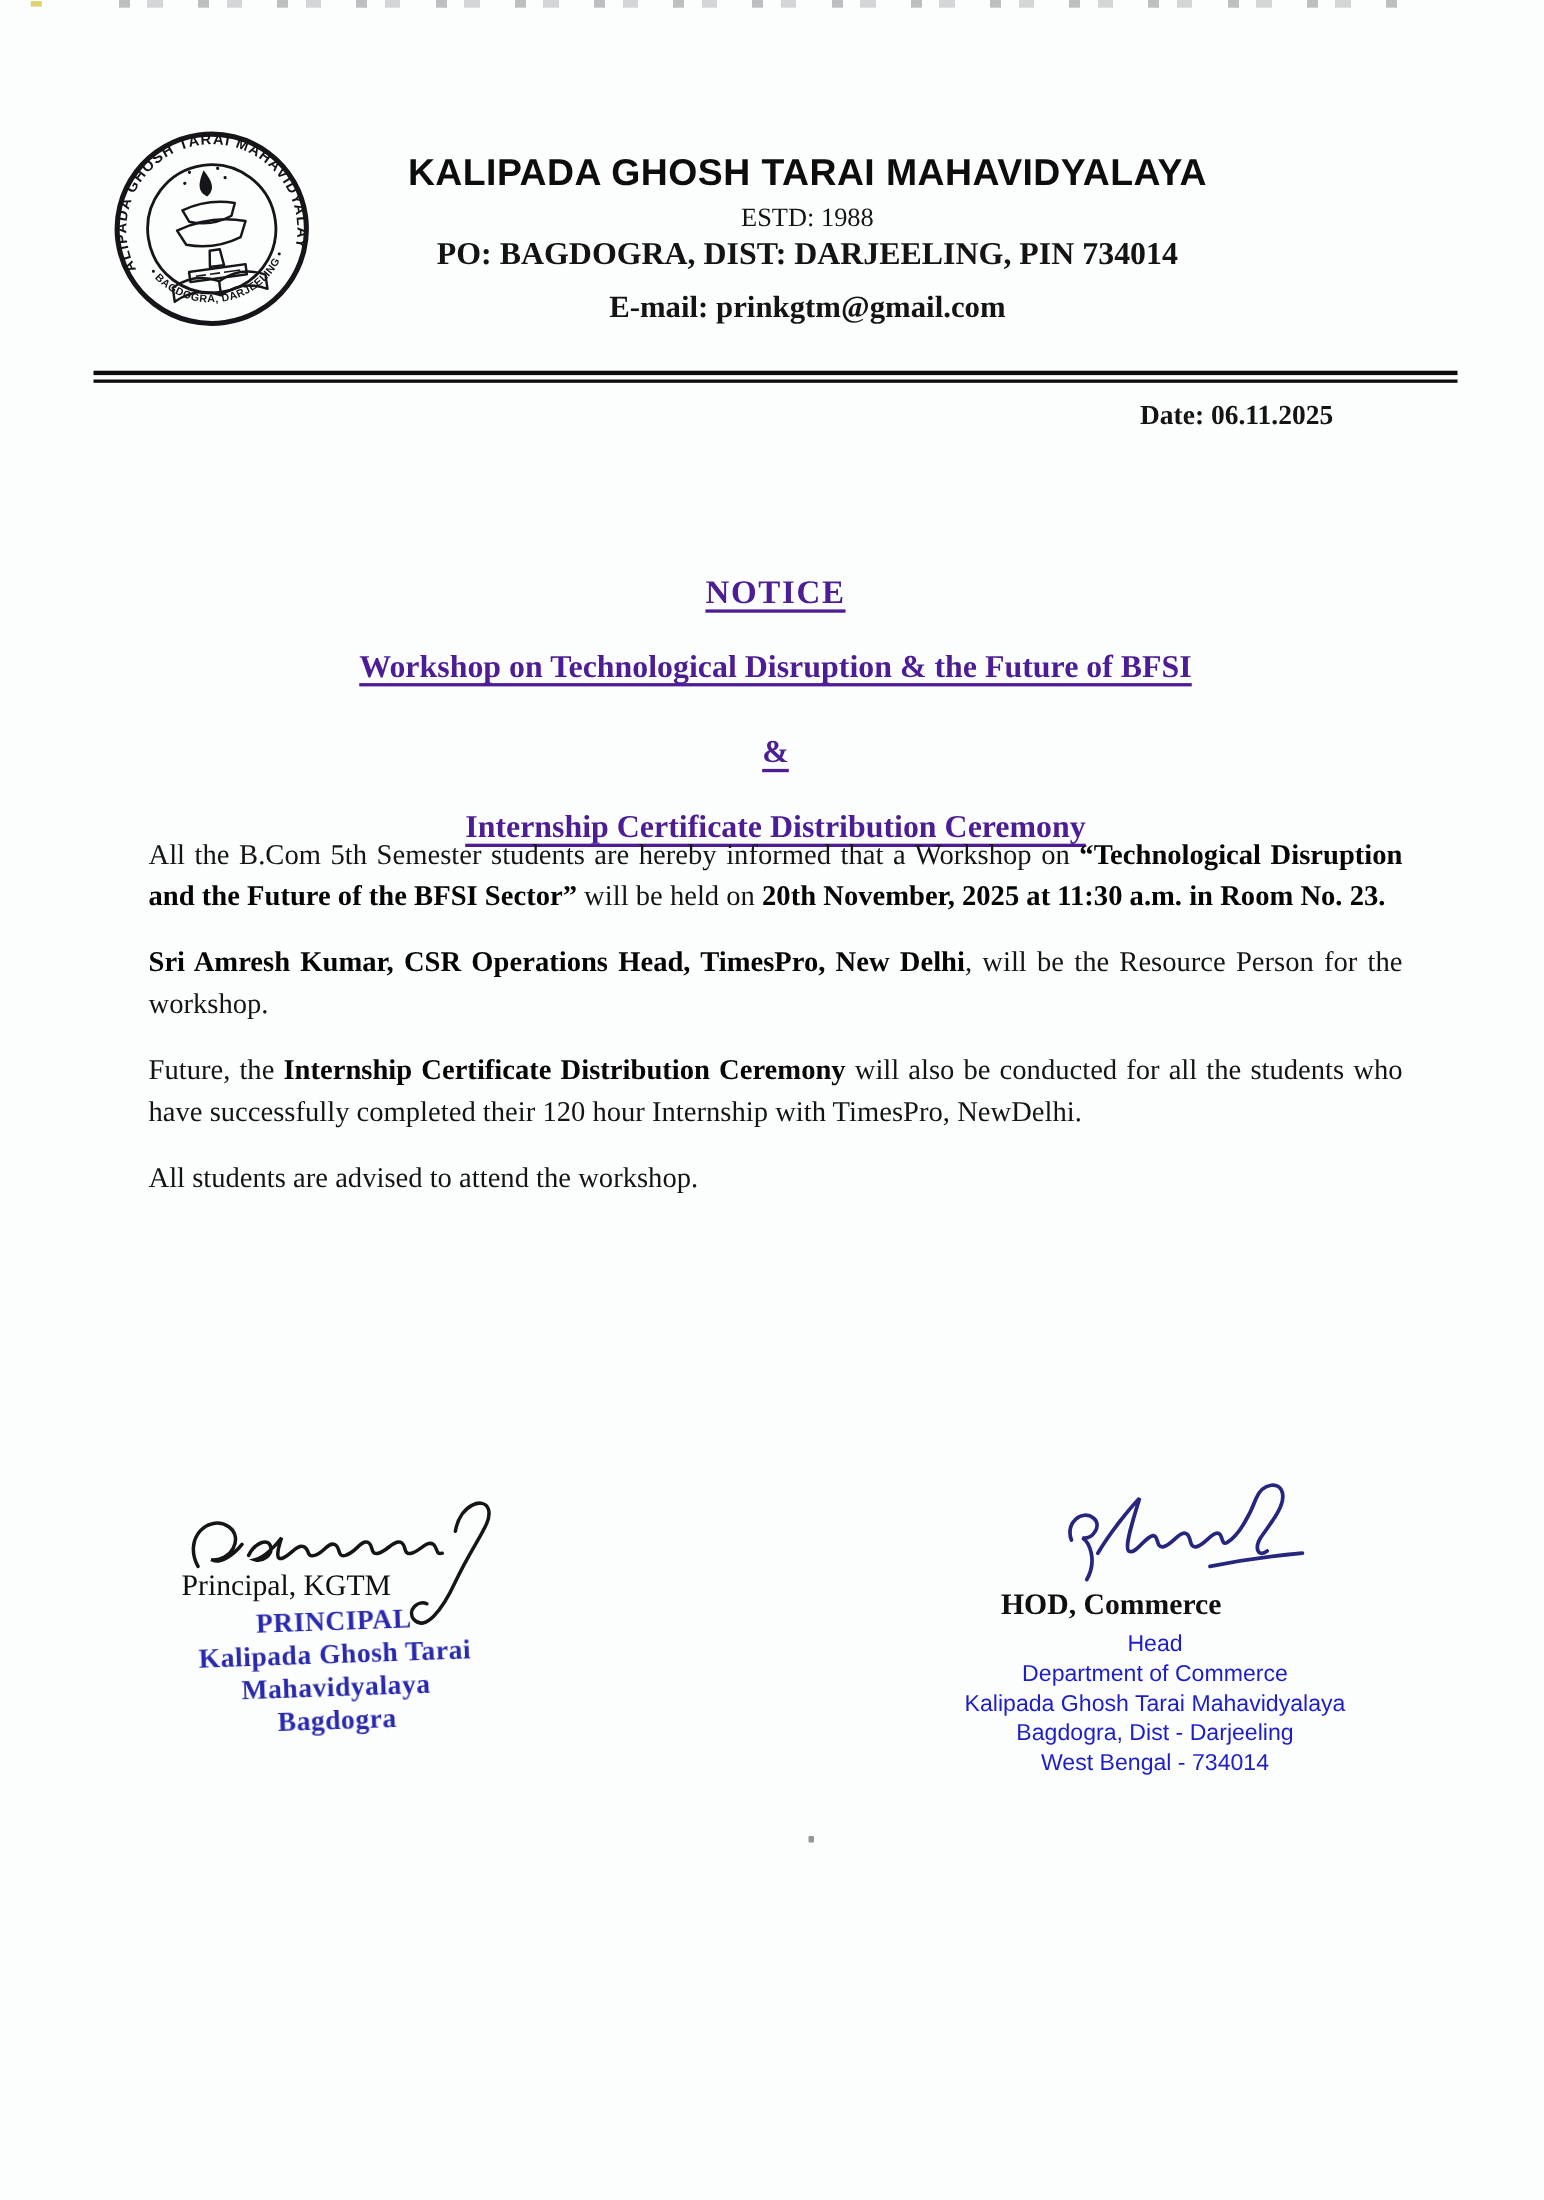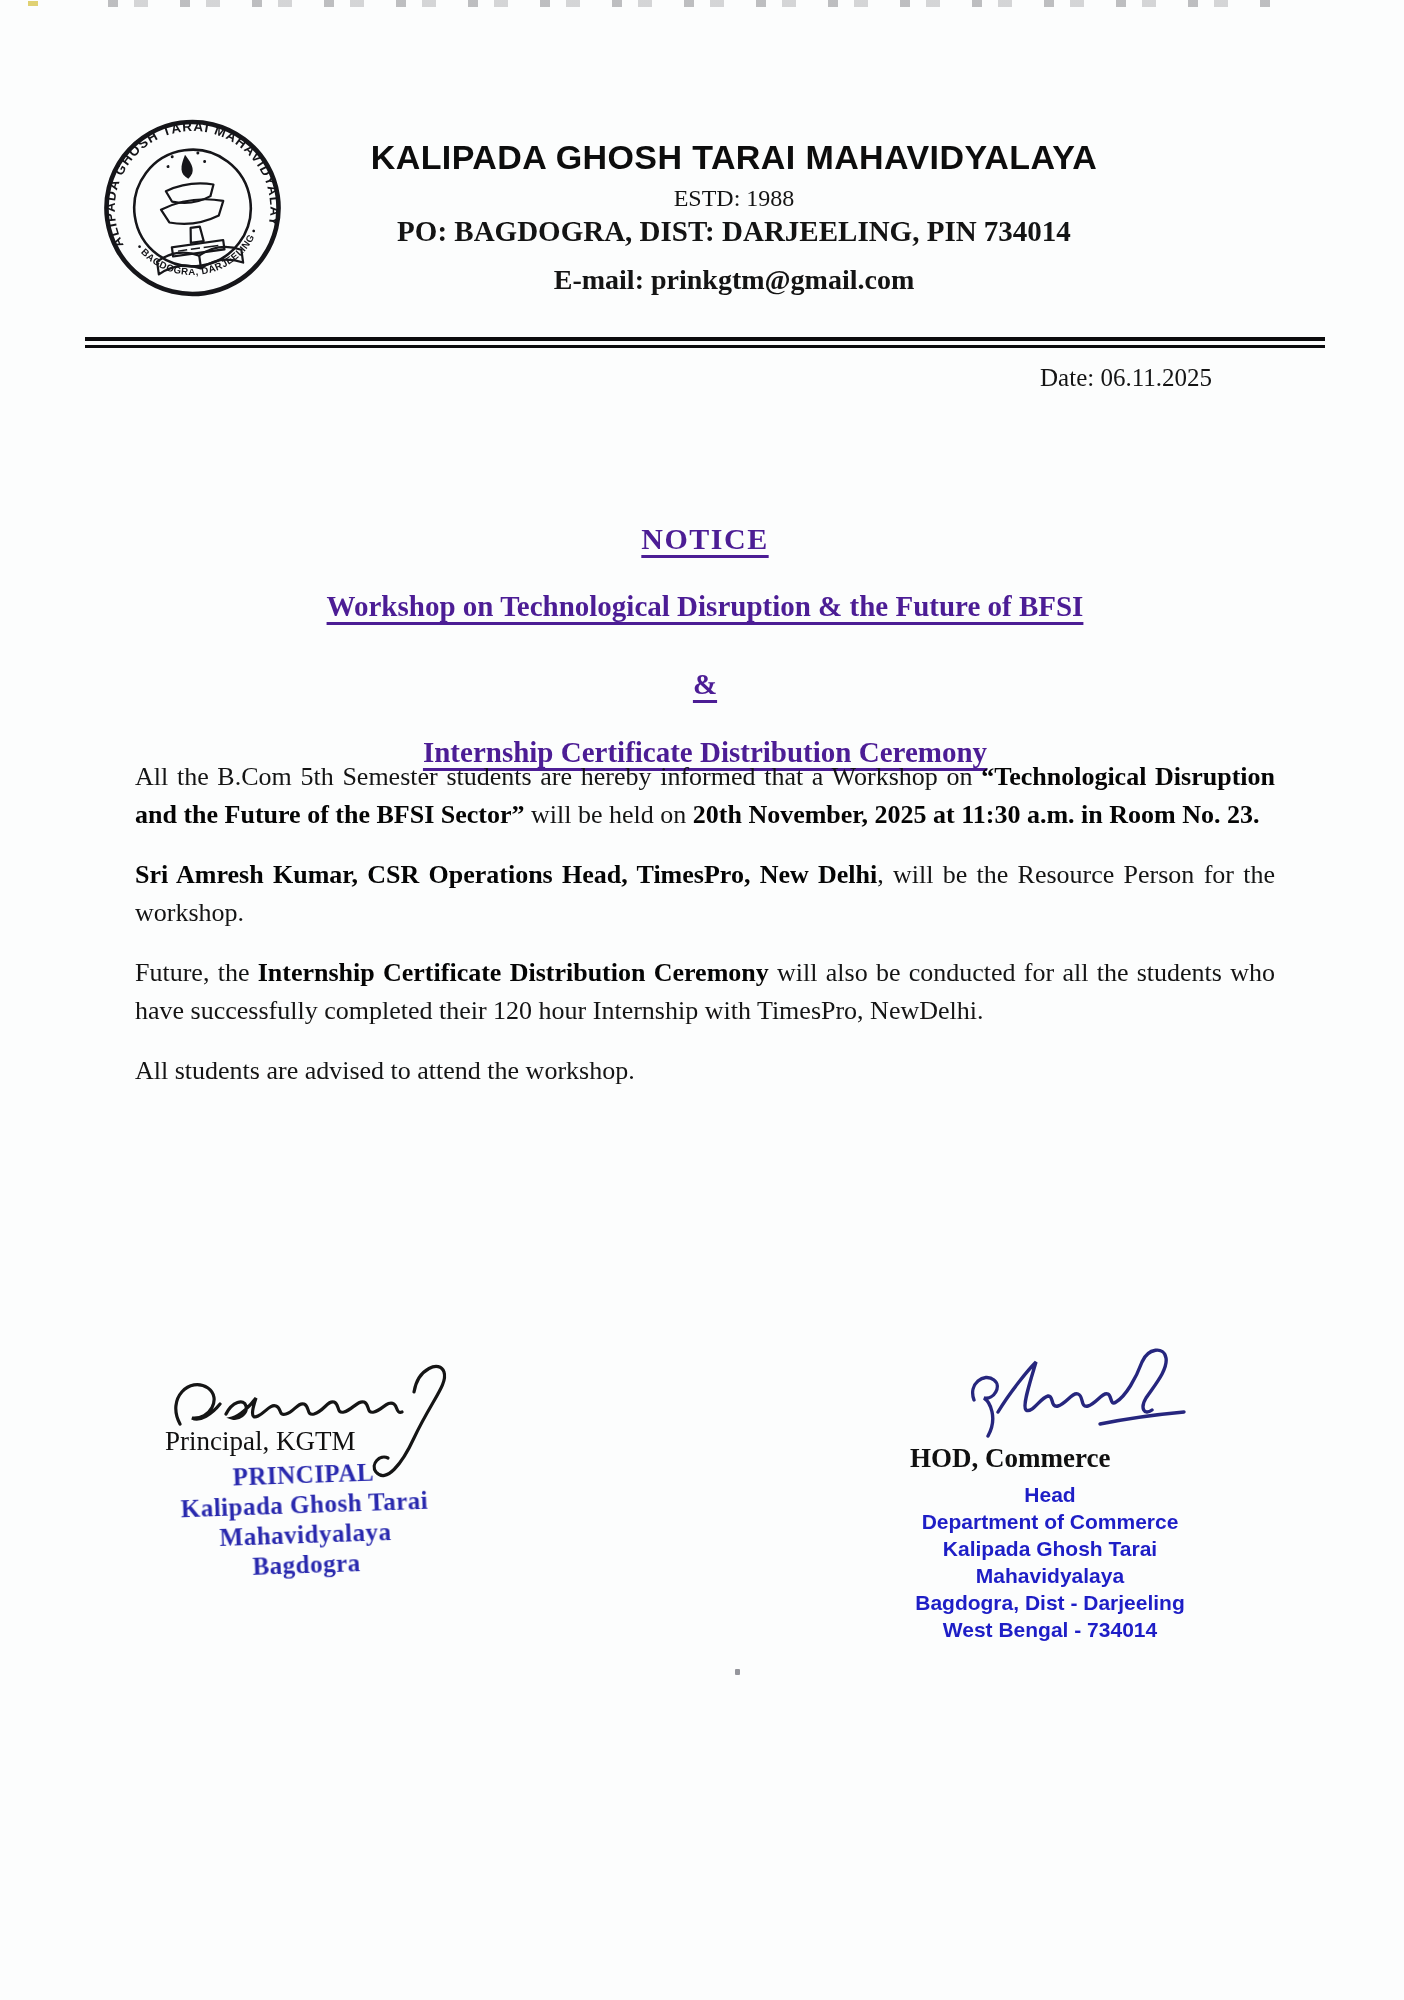--- a/index.html
+++ b/index.html
@@ -31,21 +31,21 @@
   .college-name { font-family: "Liberation Sans", sans-serif; font-weight: bold; font-size: 34px; letter-spacing: .4px; color: #0d0d0d; }
   .estd { font-size: 24px; margin-top: 8px; }
   .address { font-weight: bold; font-size: 29px; margin-top: 3px; }
   .email { font-weight: bold; font-size: 28px; margin-top: 16px; }
 
   
   .rule { position: absolute; top: 337px; left: 85px; width: 1240px; }
   .rule .r1 { height: 4px; background: #0c0c0e; }
   .rule .r2 { height: 3px; background: #0c0c0e; margin-top: 4px; }
 
-  .date { position: absolute; top: 364px; right: 192px; font-weight: normal; font-size: 25px; }
+  .date { position: absolute; top: 364px; right: 192px; font-weight: bold; font-size: 25px; }
 
   
   .h { position: absolute; left: 135px; width: 1140px; text-align: center; font-weight: bold; color: #4c1d95; margin-top: 44px; }
   .u { text-decoration: underline; text-underline-offset: 6px; text-decoration-thickness: 2.5px; }
   .notice-title { top: 478px; font-size: 30px; letter-spacing: 1.5px; }
   .subject1 { top: 546px; font-size: 29px; }
   .amp { top: 624px; font-size: 29px; }
   .subject2 { top: 692px; font-size: 29px; }
 
   
@@ -67,21 +67,21 @@
   .stamp-left {
     top: 110px; left: 5px; width: 320px;
     transform: rotate(-2deg);
     font-family: "Liberation Serif", serif;
     font-weight: bold; font-size: 25px; line-height: 30px;
     letter-spacing: .5px;
   }
   .stamp-right {
     top: 146px; left: 10px; width: 360px;
     font-family: "Liberation Sans", sans-serif;
-    font-weight: bold; font-size: 21px; line-height: 27px;
+    font-weight: normal; font-size: 21px; line-height: 27px;
   }
   .stamp div { filter: blur(.2px); }
 
   .dot-artifact { position: absolute; top: 1669px; left: 735px; width: 5px; height: 6px; background: #6a6a72; opacity: .7; border-radius: 1px; }
 </style>
 </head>
 <body>
 
 <div class="page">
 

